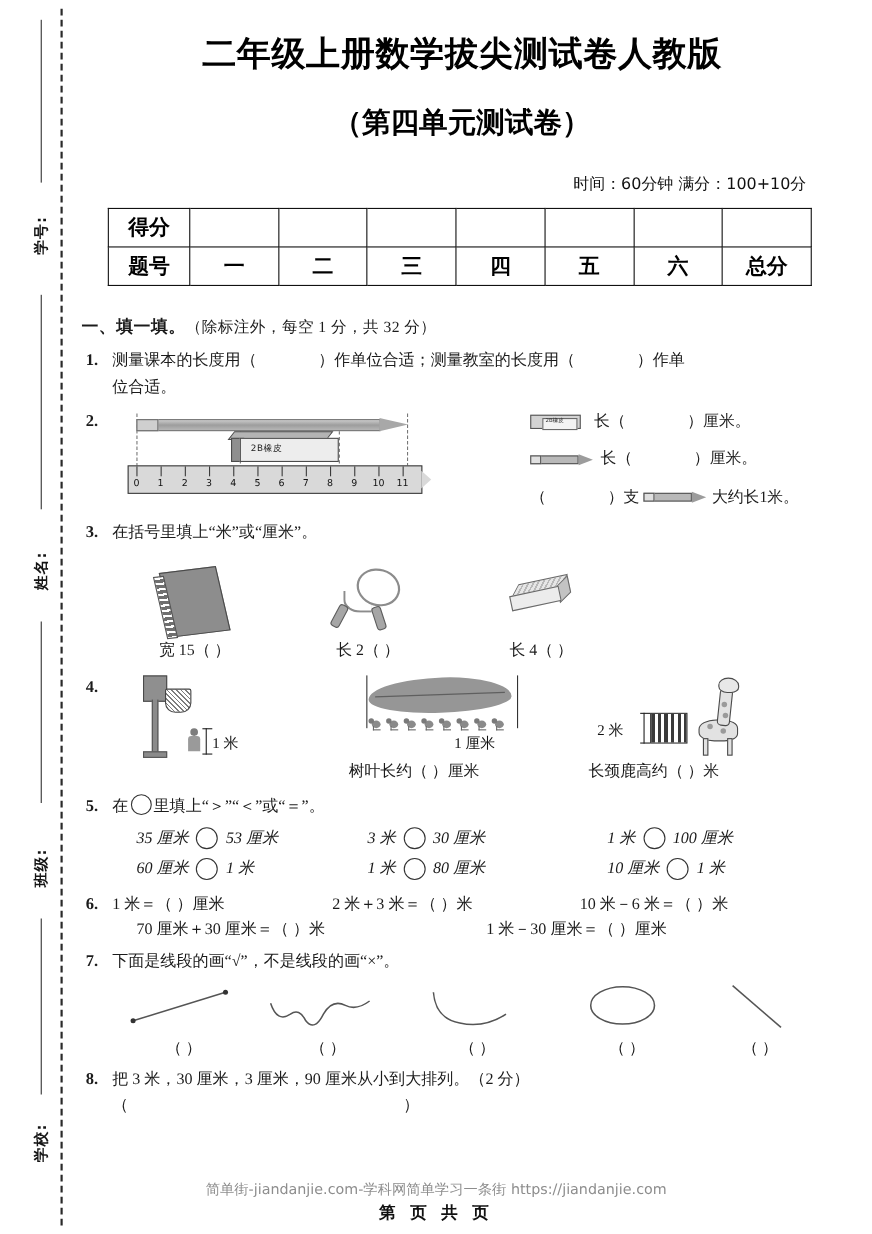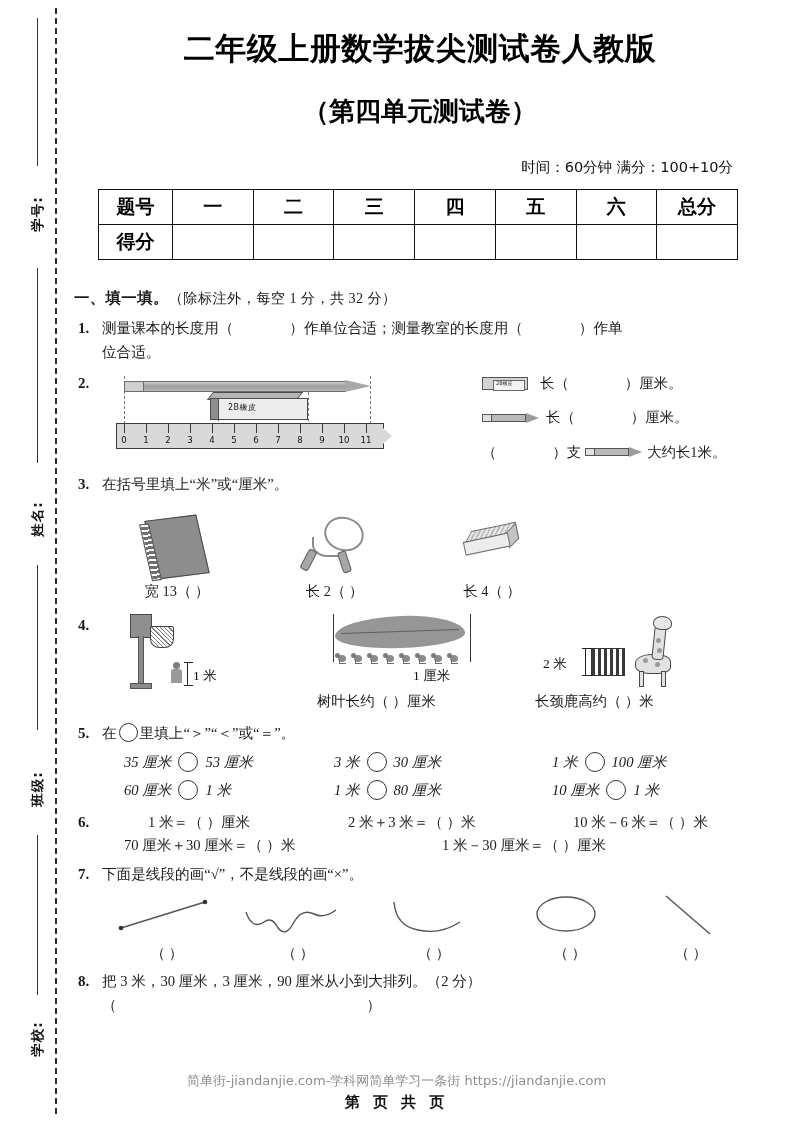--- a/index.html
+++ b/index.html
@@ -425,38 +425,38 @@
   <div class="side-label" style="top:780px;">班级:</div>
   <div class="side-label" style="top:1030px;">学校:</div>
 
   <div class="title">二年级上册数学拔尖测试卷人教版</div>
   <div class="subtitle">（第四单元测试卷）</div>
   <div class="timeline">时间：60分钟  满分：100+10分</div>
 
   <table class="score">
     <tbody>
         <tr>
+      <td class="first">得分</td>
+      <td></td>
+      <td></td>
+      <td></td>
+      <td></td>
+      <td></td>
+      <td></td>
+      <td></td>
+    </tr>
+    <tr>
       <td class="first">题号</td>
       <td>一</td>
       <td>二</td>
       <td>三</td>
       <td>四</td>
       <td>五</td>
       <td>六</td>
       <td>总分</td>
-    </tr>
-    <tr>
-      <td class="first">得分</td>
-      <td></td>
-      <td></td>
-      <td></td>
-      <td></td>
-      <td></td>
-      <td></td>
-      <td></td>
     </tr>
   </tbody>
     </table>
 
   <div class="content">
 
     <div class="sec-head">
       <span>一、填一填。</span><span class="paren">（除标注外，每空 1 分，共 32 分）</span>
     </div>
 
@@ -552,21 +552,21 @@
     </div>
 
     <div class="q" style="margin-top:10px;">
       <span class="qnum">3.</span>
       <div class="qtext">在括号里填上“米”或“厘米”。</div>
       <div class="objrow">
         <div class="objcell" style="width:150px;">
           <div class="objimg">
               <div class="book"></div>
             </div>
-          <div class="objlabel">宽 13（        ）</div>
+          <div class="objlabel">宽 15（        ）</div>
         </div>
         <div class="objcell" style="width:165px;">
           <div class="objimg">
             <div class="rope">
               <div class="loop"></div>
                 <div class="c1"></div>
                 <div class="h1"></div>
                 <div class="h2"></div>
             </div>
           </div>
@@ -723,21 +723,21 @@
         <div class="cmp-item">
           <span>10 厘米</span>
             <span class="circ"></span>
             <span>1 米</span>
         </div>
       </div>
     </div>
 
     <div class="q" style="margin-top:10px;">
       <span class="qnum">6.</span>
-      <div style="display:flex;justify-content:center;">
+      <div style="display:flex;">
         <span style="width:200px;">1 米＝（        ）厘米</span>
         <span style="width:225px;">2 米＋3 米＝（        ）米</span>
         <span>10 米－6 米＝（        ）米</span>
       </div>
       <div style="display:flex; margin-left:22px;gap:28px;">
         <span style="width:290px;">70 厘米＋30 厘米＝（        ）米</span>
         <span>1 米－30 厘米＝（        ）厘米</span>
       </div>
     </div>
 

